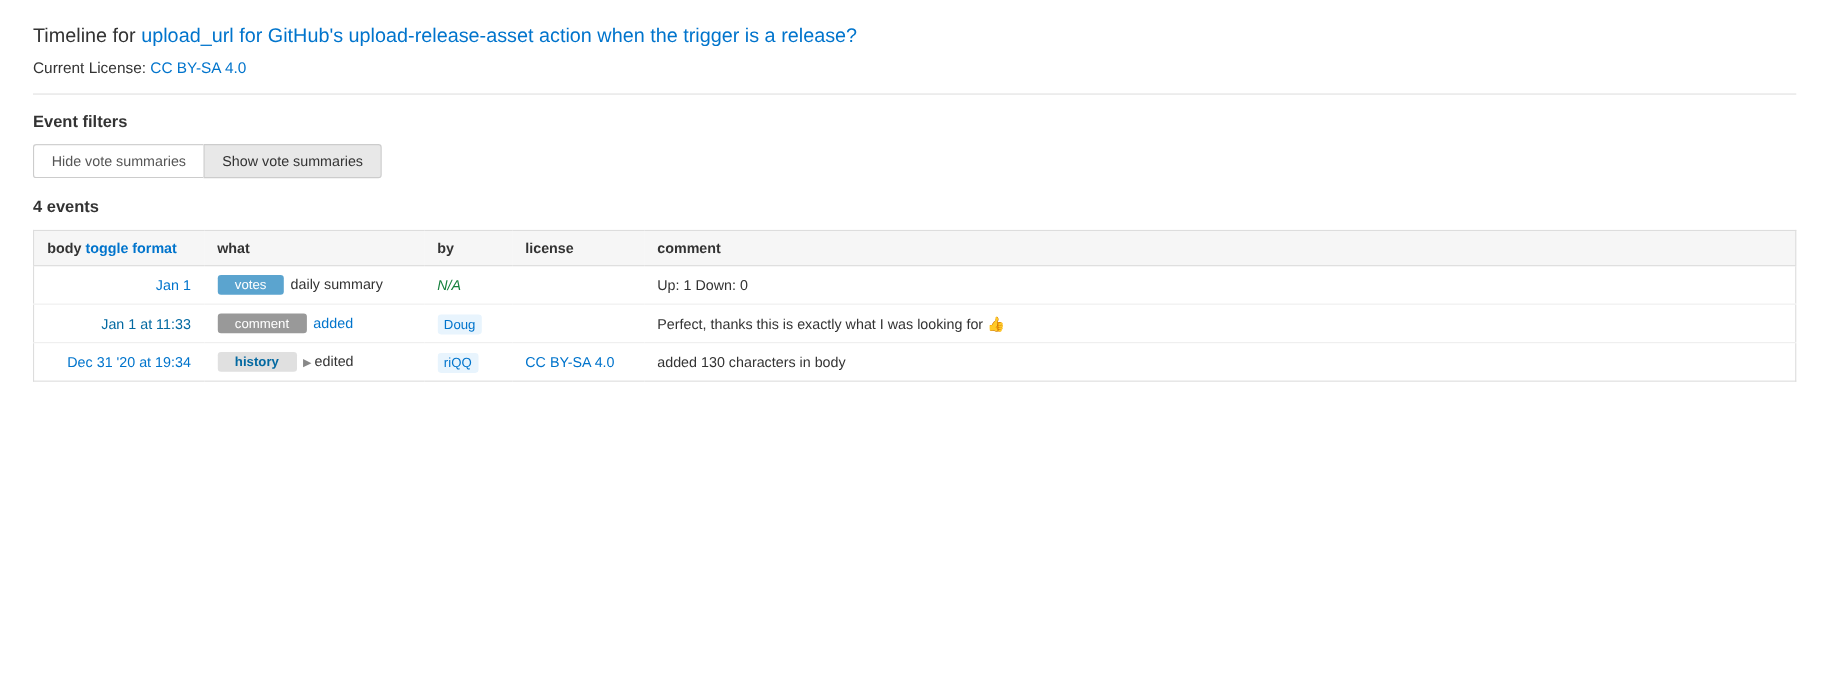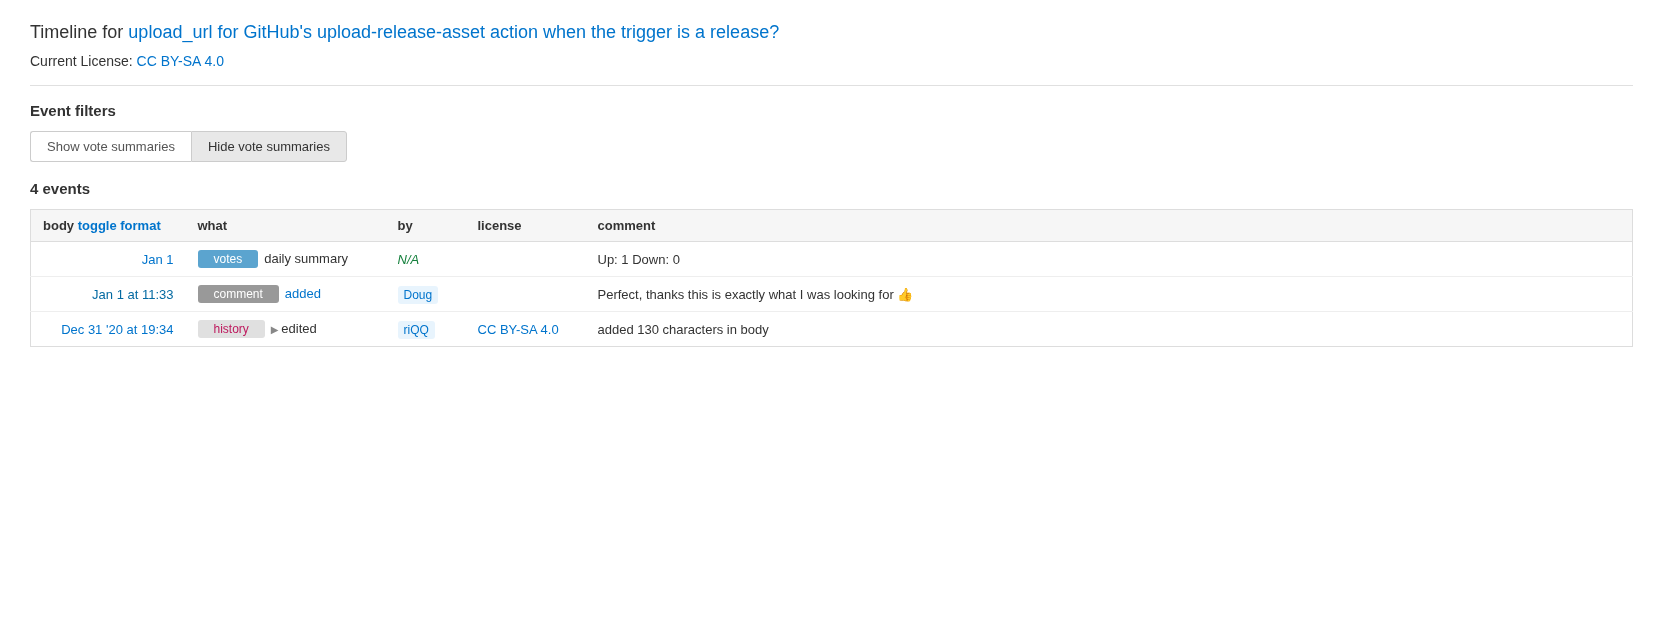--- a/index.html
+++ b/index.html
@@ -106,21 +106,22 @@
     .badge-votes {
       background: #5ba4cf;
       color: #fff;
     }
     .badge-comment {
       background: #999;
       color: #fff;
     }
     .badge-history {
       background: #e0e0e0;
-      color: #be185d;
+      color: #0369a1;
+      font-weight: bold;
     }
     .what-edited {
       color: #333;
     }
     .what-edited::before {
       content: '▶ ';
       font-size: 10px;
       color: #888;
     }
     .by-link {
@@ -162,22 +163,22 @@
 </div>
 <div class="license-line">
   <span>Current License: </span><a href="#">CC BY-SA 4.0</a>
 </div>
 
 <hr class="divider">
 
 <div class="event-filters-label">Event filters</div>
 
 <div class="filter-buttons">
+  <button class="filter-btn">Hide vote summaries</button>
   <button class="filter-btn">Show vote summaries</button>
-  <button class="filter-btn">Hide vote summaries</button>
 </div>
 
 <div class="events-count">4 events</div>
 
 <table class="events-table">
   <thead>
     <tr>
       <th class="col-when when-cell">
         <span>body</span>
         <a href="#" class="toggle-format">toggle format</a>

